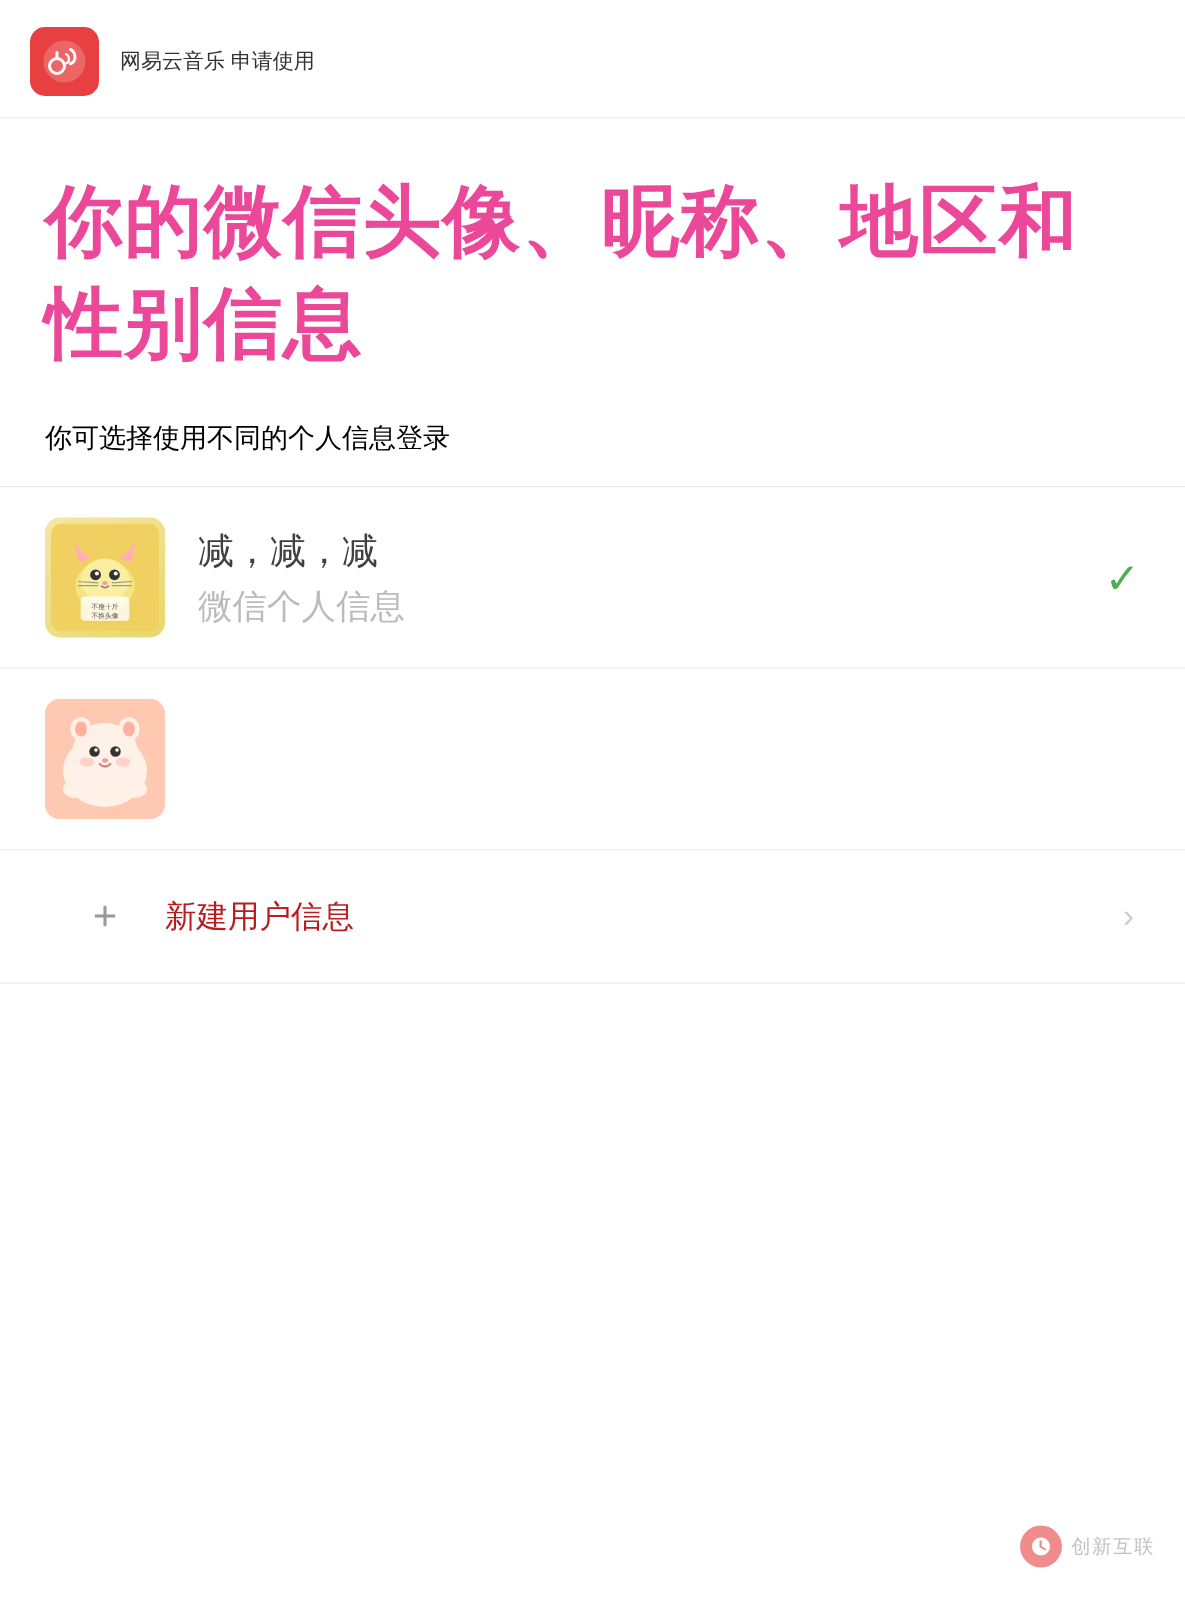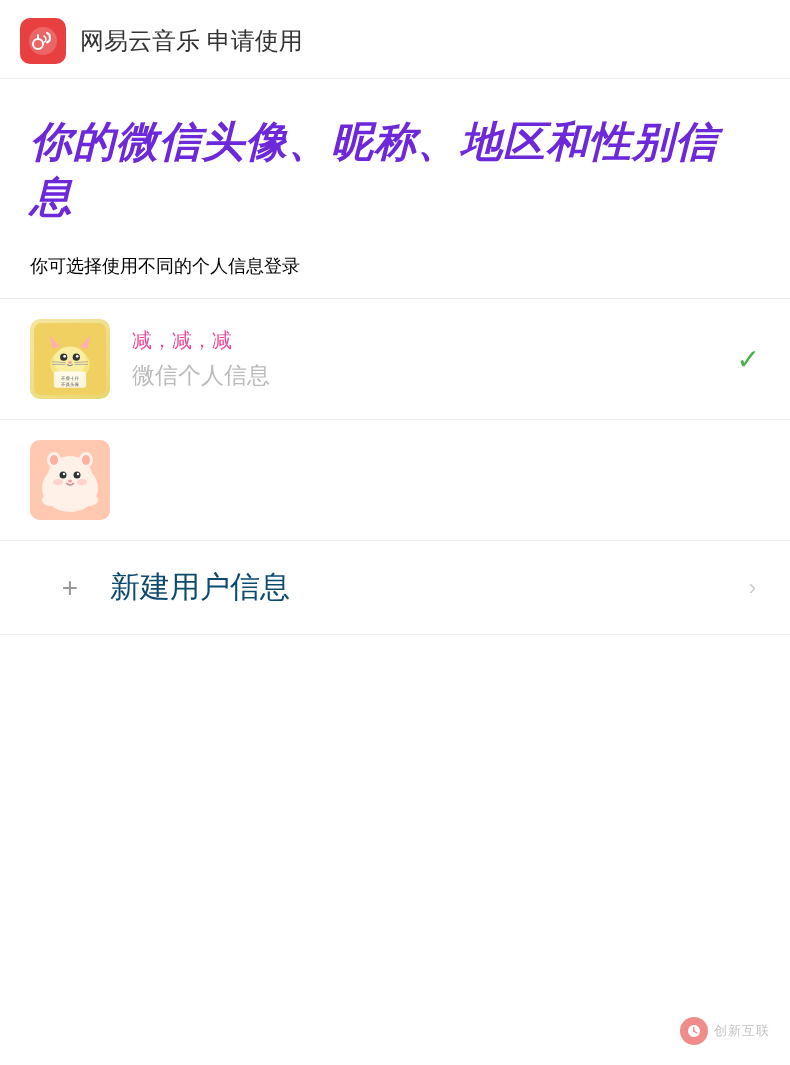--- a/index.html
+++ b/index.html
@@ -36,36 +36,35 @@
       margin-right: 14px;
       flex-shrink: 0;
     }
 
     .app-logo svg {
       width: 32px;
       height: 32px;
     }
 
     .header-text {
-      font-size: 24px;
+      font-size: 14px;
       color: #333;
       font-weight: 400;
     }
 
     .main-title {
       padding: 36px 30px 20px 30px;
     }
 
     .main-title h1 {
-      font-size: 42px;
+      font-size: 52px;
       font-weight: 700;
-      color: #6d28d9;
+      color: #ec4899;
       line-height: 1.3;
       letter-spacing: 1px;
-      font-style: italic;
     }
 
     .subtitle {
       padding: 10px 30px 20px 30px;
       font-size: 18px;
       color: #000000;
     }
 
     .divider {
       height: 1px;
@@ -114,23 +113,23 @@
       display: flex;
       align-items: center;
       justify-content: center;
     }
 
     .profile-info {
       flex: 1;
     }
 
     .profile-name {
-      font-size: 20px;
+      font-size: 24px;
       font-weight: 500;
-      color: #ec4899;
+      color: #404040;
       margin-bottom: 6px;
     }
 
     .profile-sub {
       font-size: 23px;
       color: #bbb;
     }
 
     .check-icon {
       color: #4CAF50;
@@ -156,22 +155,22 @@
       justify-content: center;
       margin-right: 22px;
       color: #999;
       font-size: 28px;
       font-weight: 300;
       flex-shrink: 0;
       margin-left: 22px;
     }
 
     .new-user-text {
-      font-size: 30px;
-      color: #0c4a6e;
+      font-size: 21px;
+      color: #b91c1c;
       flex: 1;
     }
 
     .chevron-right {
       color: #ccc;
       font-size: 22px;
       margin-right: 4px;
     }
 
     .watermark {

